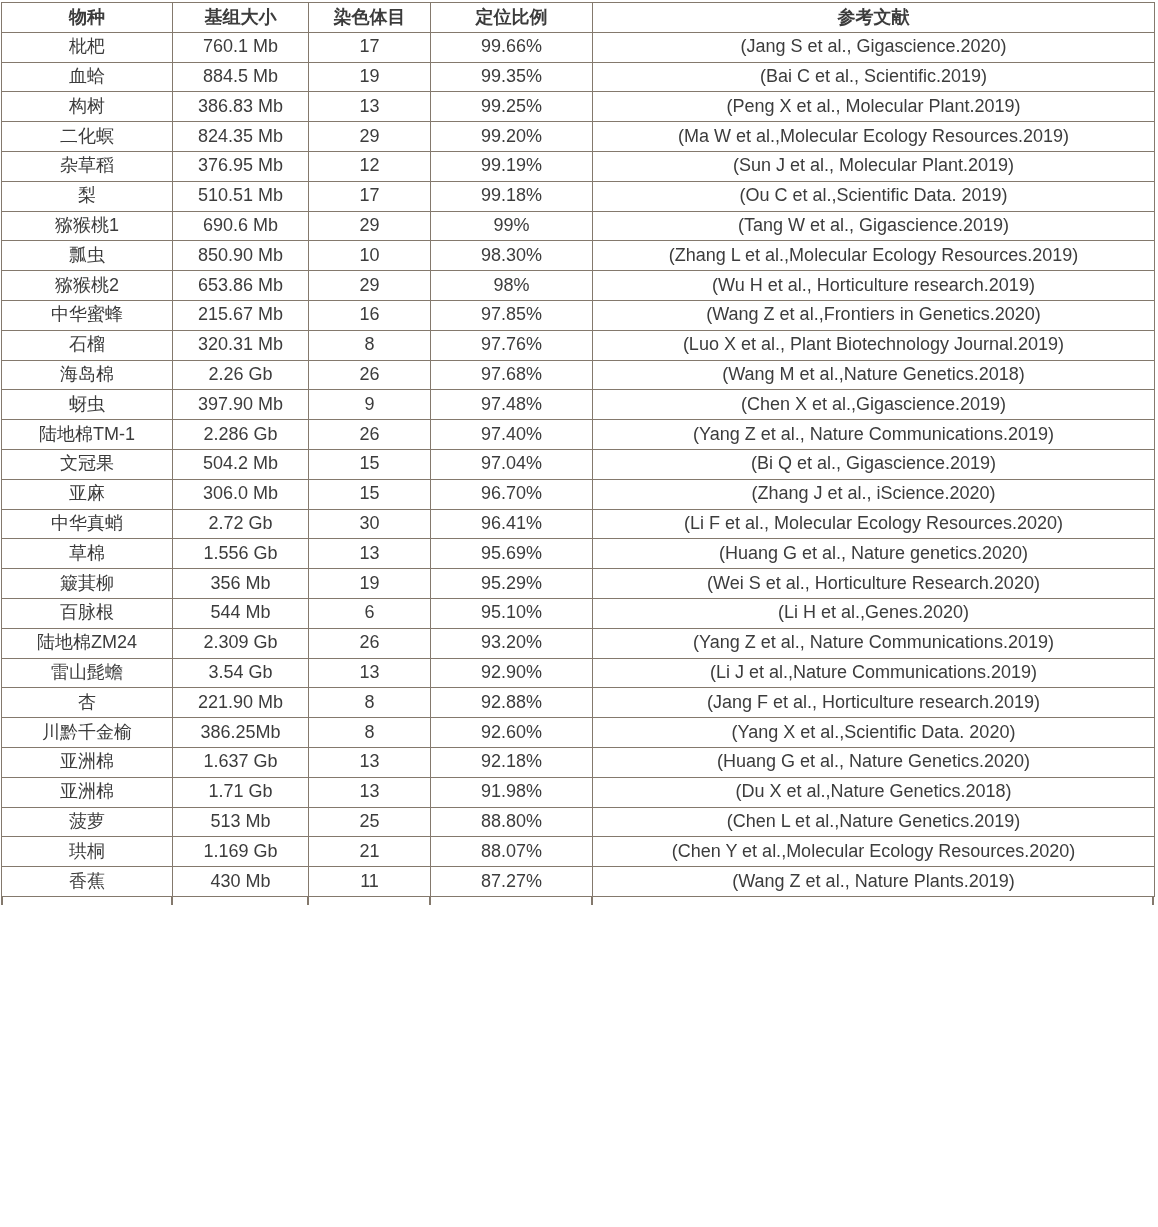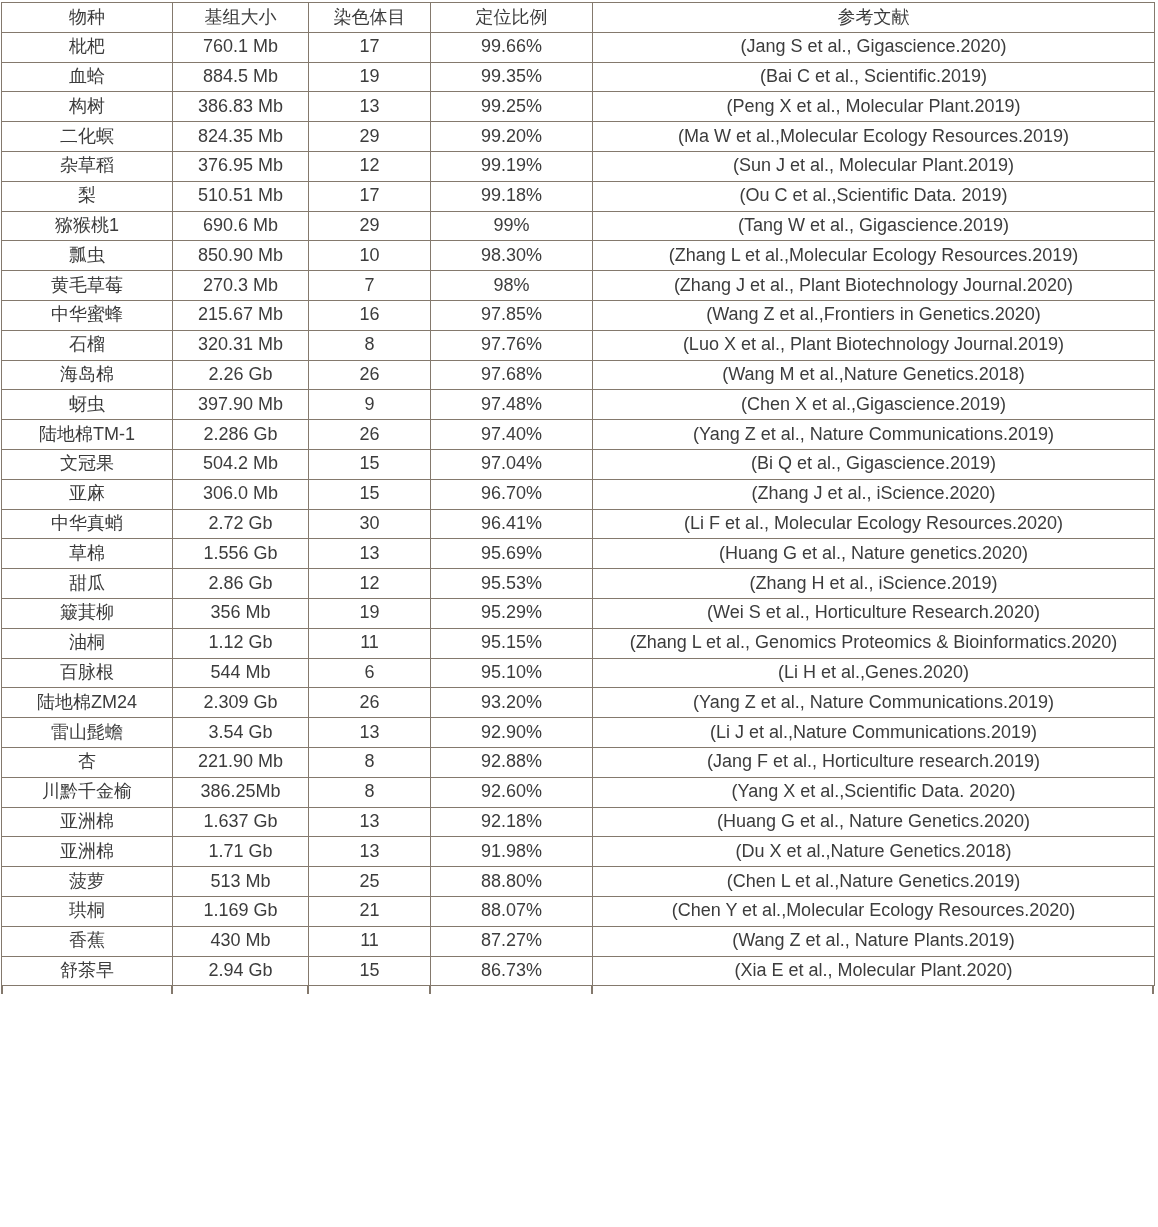--- a/index.html
+++ b/index.html
@@ -31,21 +31,21 @@
     padding: 0 4px;
     text-align: center;
     vertical-align: middle;
     font-size: 18px;
     font-weight: 400;
     line-height: 1.1;
     overflow: hidden;
     white-space: nowrap;
   }
   table.genome-table th {
-    font-weight: 400;
+    font-weight: 700;
   }
   col.c-species   { width: 171px; }
   col.c-size      { width: 136px; }
   col.c-chrom     { width: 122px; }
   col.c-ratio     { width: 162px; }
   col.c-reference { width: 562px; }
 
   
   .stub-row {
     position: relative;
@@ -139,25 +139,25 @@
           <td>(Tang W et al., Gigascience.2019)</td>
         </tr>
         <tr>
           <td>瓢虫</td>
           <td>850.90 Mb</td>
           <td>10</td>
           <td>98.30%</td>
           <td>(Zhang L et al.,Molecular Ecology Resources.2019)</td>
         </tr>
         <tr>
-          <td>黄毛草莓</td>
-          <td>270.3 Mb</td>
-          <td>7</td>
+          <td>猕猴桃2</td>
+          <td>653.86 Mb</td>
+          <td>29</td>
           <td>98%</td>
-          <td>(Zhang J et al., Plant Biotechnology Journal.2020)</td>
+          <td>(Wu H et al., Horticulture research.2019)</td>
         </tr>
         <tr>
           <td>中华蜜蜂</td>
           <td>215.67 Mb</td>
           <td>16</td>
           <td>97.85%</td>
           <td>(Wang Z et al.,Frontiers in Genetics.2020)</td>
         </tr>
         <tr>
           <td>石榴</td>
@@ -209,41 +209,27 @@
           <td>(Li F et al., Molecular Ecology Resources.2020)</td>
         </tr>
         <tr>
           <td>草棉</td>
           <td>1.556 Gb</td>
           <td>13</td>
           <td>95.69%</td>
           <td>(Huang G et al., Nature genetics.2020)</td>
         </tr>
         <tr>
-          <td>甜瓜</td>
-          <td>2.86 Gb</td>
-          <td>12</td>
-          <td>95.53%</td>
-          <td>(Zhang H et al., iScience.2019)</td>
-        </tr>
-        <tr>
           <td>簸萁柳</td>
           <td>356 Mb</td>
           <td>19</td>
           <td>95.29%</td>
           <td>(Wei S et al., Horticulture Research.2020)</td>
         </tr>
         <tr>
-          <td>油桐</td>
-          <td>1.12 Gb</td>
-          <td>11</td>
-          <td>95.15%</td>
-          <td>(Zhang L et al., Genomics Proteomics &amp; Bioinformatics.2020)</td>
-        </tr>
-        <tr>
           <td>百脉根</td>
           <td>544 Mb</td>
           <td>6</td>
           <td>95.10%</td>
           <td>(Li H et al.,Genes.2020)</td>
         </tr>
         <tr>
           <td>陆地棉ZM24</td>
           <td>2.309 Gb</td>
           <td>26</td>
@@ -299,27 +285,20 @@
           <td>88.07%</td>
           <td>(Chen Y et al.,Molecular Ecology Resources.2020)</td>
         </tr>
         <tr>
           <td>香蕉</td>
           <td>430 Mb</td>
           <td>11</td>
           <td>87.27%</td>
           <td>(Wang Z et al., Nature Plants.2019)</td>
         </tr>
-        <tr>
-          <td>舒茶早</td>
-          <td>2.94 Gb</td>
-          <td>15</td>
-          <td>86.73%</td>
-          <td>(Xia E et al., Molecular Plant.2020)</td>
-        </tr>
       </tbody>
   </table>
   <div class="stub-row">
     <span></span>
       <span></span>
       <span></span>
       <span></span>
       <span></span>
       <span></span>
   </div>

